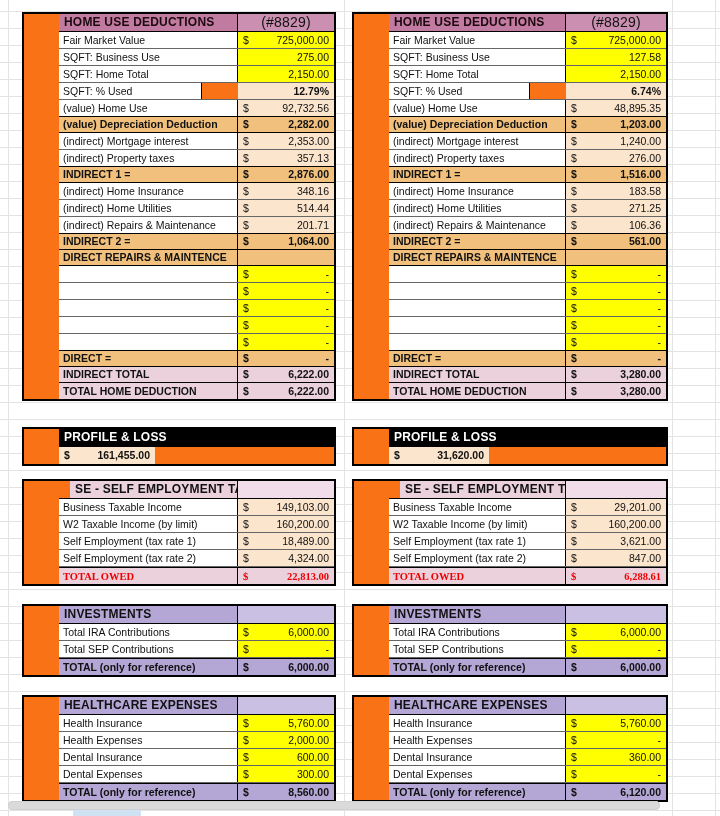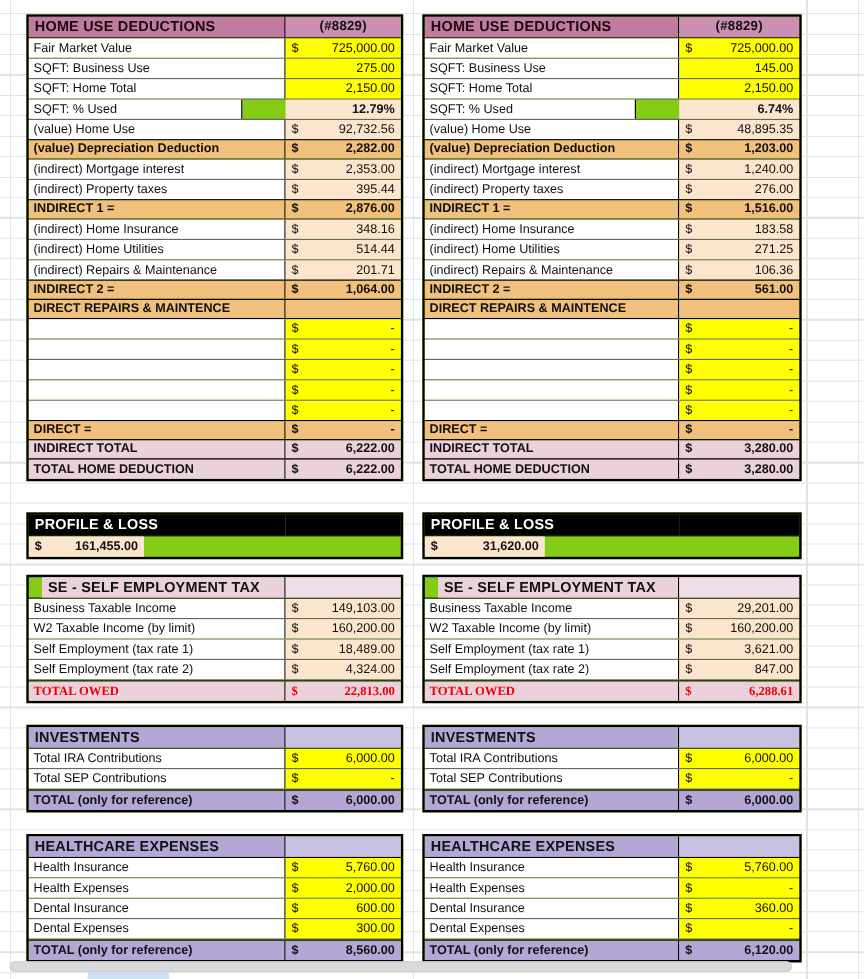--- a/index.html
+++ b/index.html
@@ -19,22 +19,22 @@
       linear-gradient(to right, transparent 672px, #e3e3e3 672px, #e3e3e3 673px, transparent 673px),
       linear-gradient(to right, transparent 715px, #e3e3e3 715px, #e3e3e3 716px, transparent 716px);
     background-position:0 -5px,0 0,0 0,0 0,0 0;
   }
   #sheet{position:absolute;left:0;top:0;width:720px;height:816px;z-index:1;}
 
   .section{
     position:absolute;
     border:2px solid #000;
     box-sizing:border-box;
-    background:#84cc16;
-    display:flex;flex-direction:column;
+    background:#f97316;
+    display:flex;flex-direction:column;padding-left:35px;
   }
   .row{
     display:flex;align-items:stretch;
     height:17px;min-height:17px;box-sizing:border-box;
     border-bottom:1px solid #666;
     font-size:10.5px;color:#111;
     line-height:15px;
   }
   .section .row:last-child{border-bottom:none;}
   .lbl{
@@ -53,21 +53,21 @@
   .pfx{text-align:left;}
   .amt{text-align:right;}
 
   
   .hrow{
     height:18px;min-height:18px;
     font-weight:bold;font-size:12px;letter-spacing:.2px;
     border-bottom:1px solid #000;
   }
   .hrow .lbl{padding-left:5px;}
-  .hrow .val{font-size:11px;font-weight:bold;}
+  .hrow .val{font-size:14px;font-weight:normal;}
   .h-mauve .lbl{background:#c27ba0;color:#1c090f;}
   .h-mauve .val{background:#cb90b1;justify-content:center;}
   .h-black{border-bottom:1px solid #000;}
   .h-black .lbl{background:#000;color:#fff;border-right:none;}
   .h-black .val{background:#000;}
   .h-pink .lbl{background:#ead1dc;margin-left:11px;}
   .h-pink .val{background:#f0dde9;}
   .h-purple .lbl{background:#b4a7d6;}
   .h-purple .val{background:#c9c0e4;}
 
@@ -156,21 +156,21 @@
         <div class="lbl">(indirect) Mortgage interest</div>
         <div class="val">
           <span class="pfx">$</span>
           <span class="amt">2,353.00</span>
         </div>
       </div>
       <div class="row k-calc">
         <div class="lbl">(indirect) Property taxes</div>
         <div class="val">
           <span class="pfx">$</span>
-          <span class="amt">395.44</span>
+          <span class="amt">357.13</span>
         </div>
       </div>
       <div class="row k-sub">
         <div class="lbl">INDIRECT 1 =</div>
         <div class="val">
           <span class="pfx">$</span>
           <span class="amt">2,876.00</span>
         </div>
       </div>
       <div class="row k-calc">
@@ -393,21 +393,21 @@
       <div class="row k-input">
         <div class="lbl">Fair Market Value</div>
         <div class="val">
           <span class="pfx">$</span>
           <span class="amt">725,000.00</span>
         </div>
       </div>
       <div class="row k-input-num">
         <div class="lbl">SQFT: Business Use</div>
         <div class="val">
-          <span class="amt">145.00</span>
+          <span class="amt">127.58</span>
         </div>
       </div>
       <div class="row k-input-num">
         <div class="lbl">SQFT: Home Total</div>
         <div class="val">
           <span class="amt">2,150.00</span>
         </div>
       </div>
       <div class="row k-pct">
         <div class="lbl">SQFT: % Used</div>

